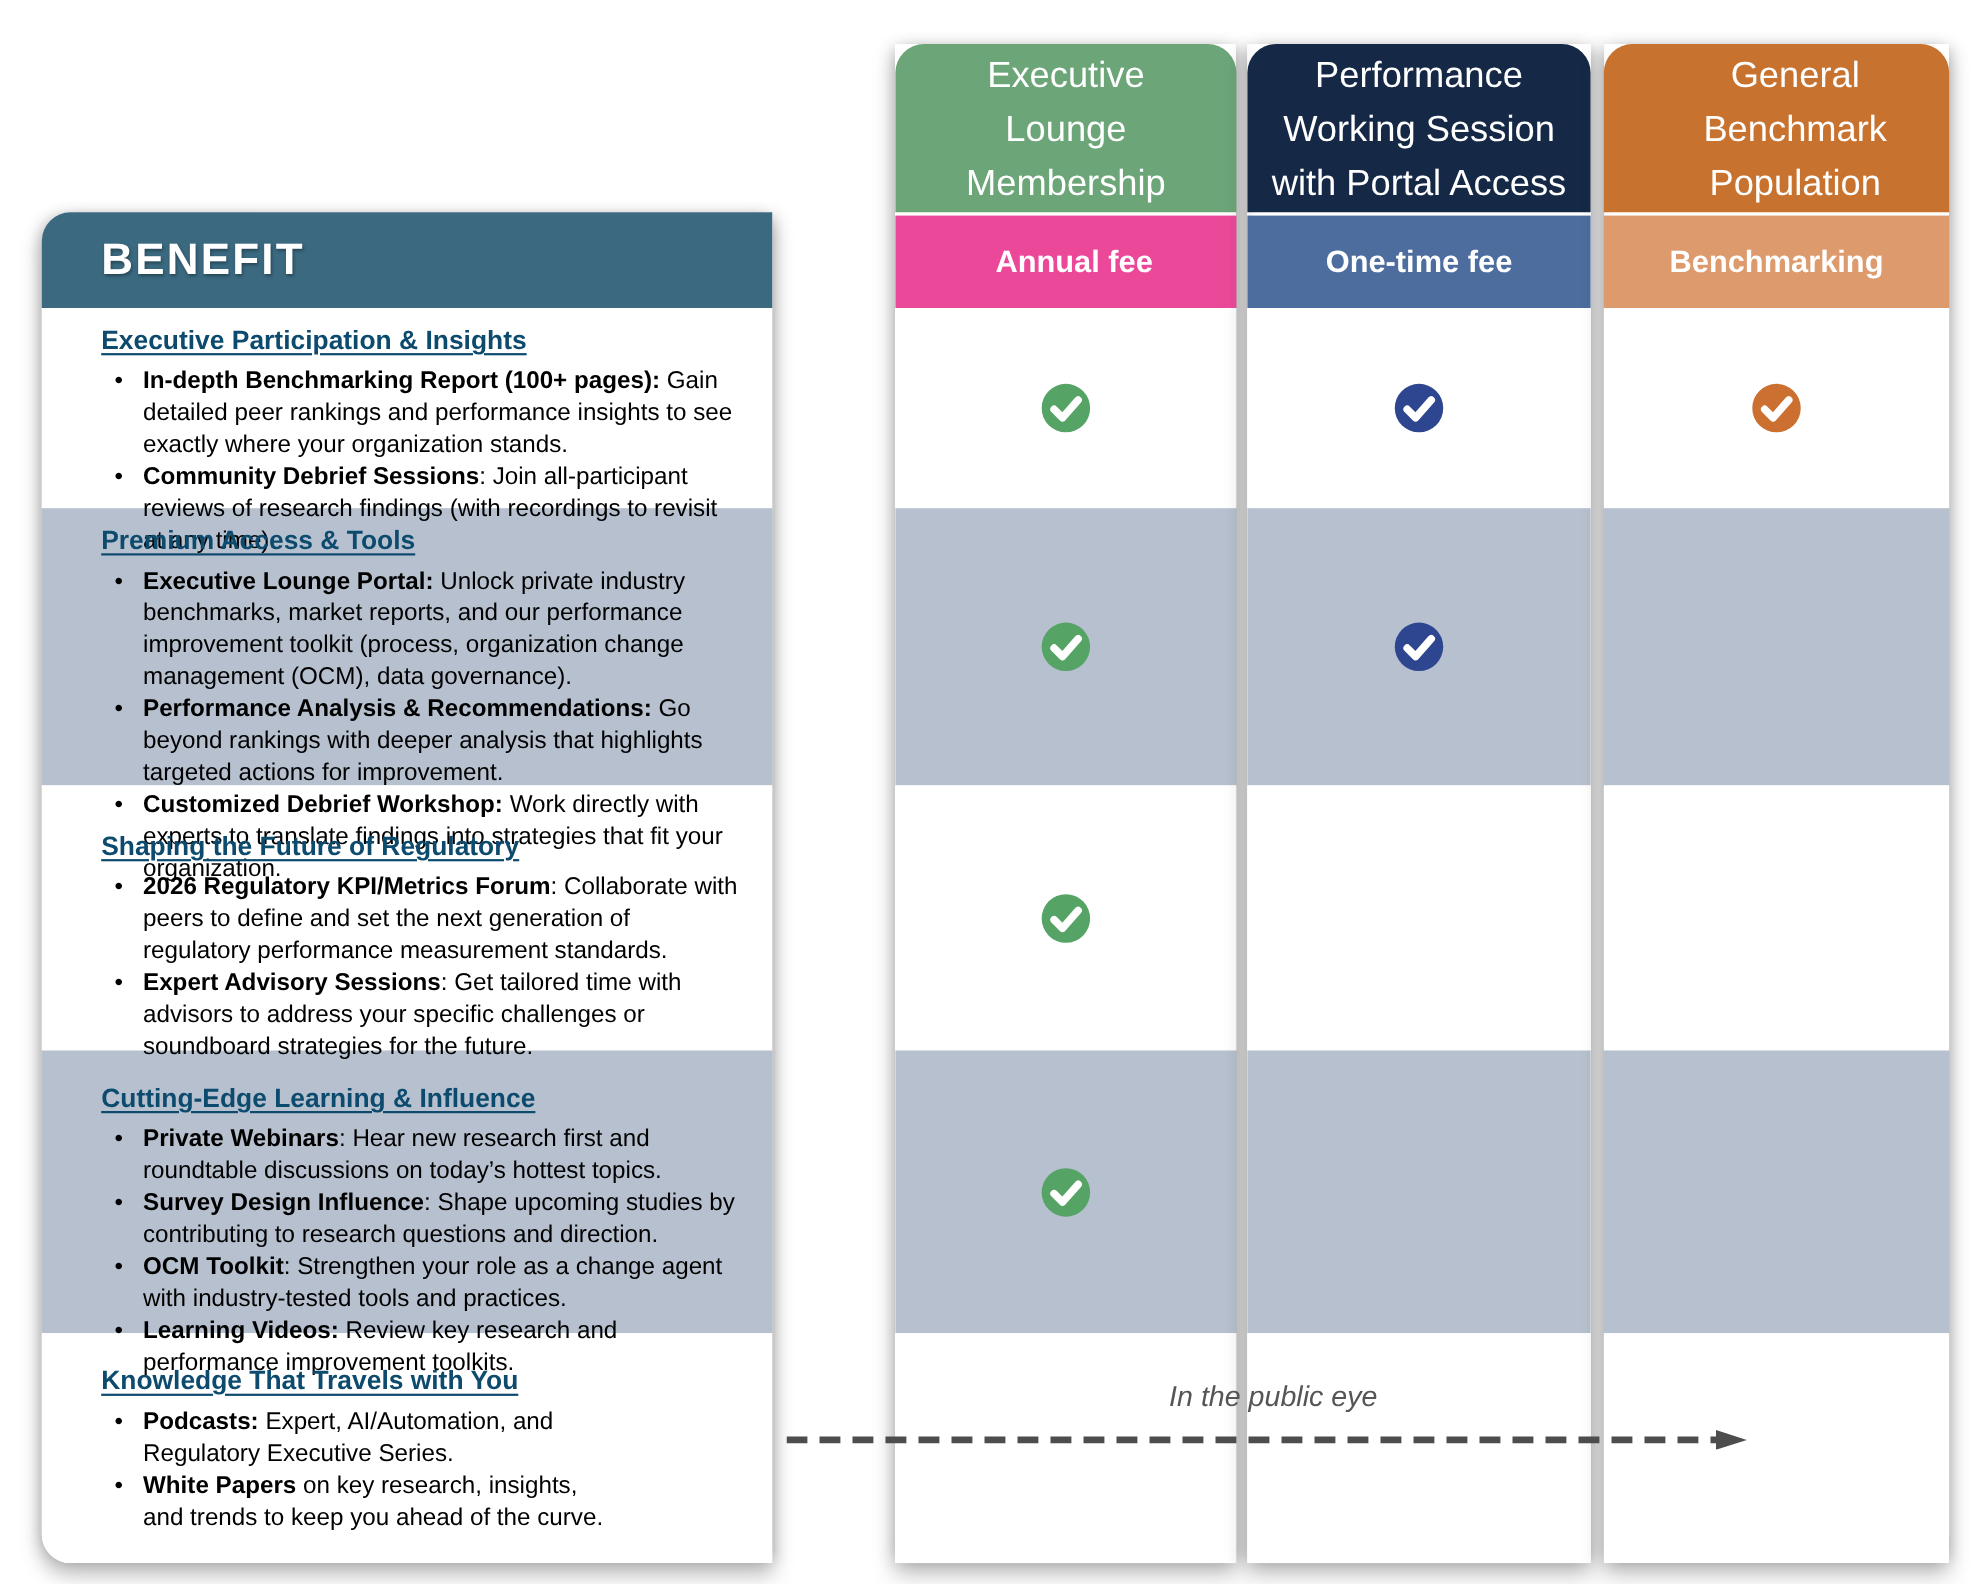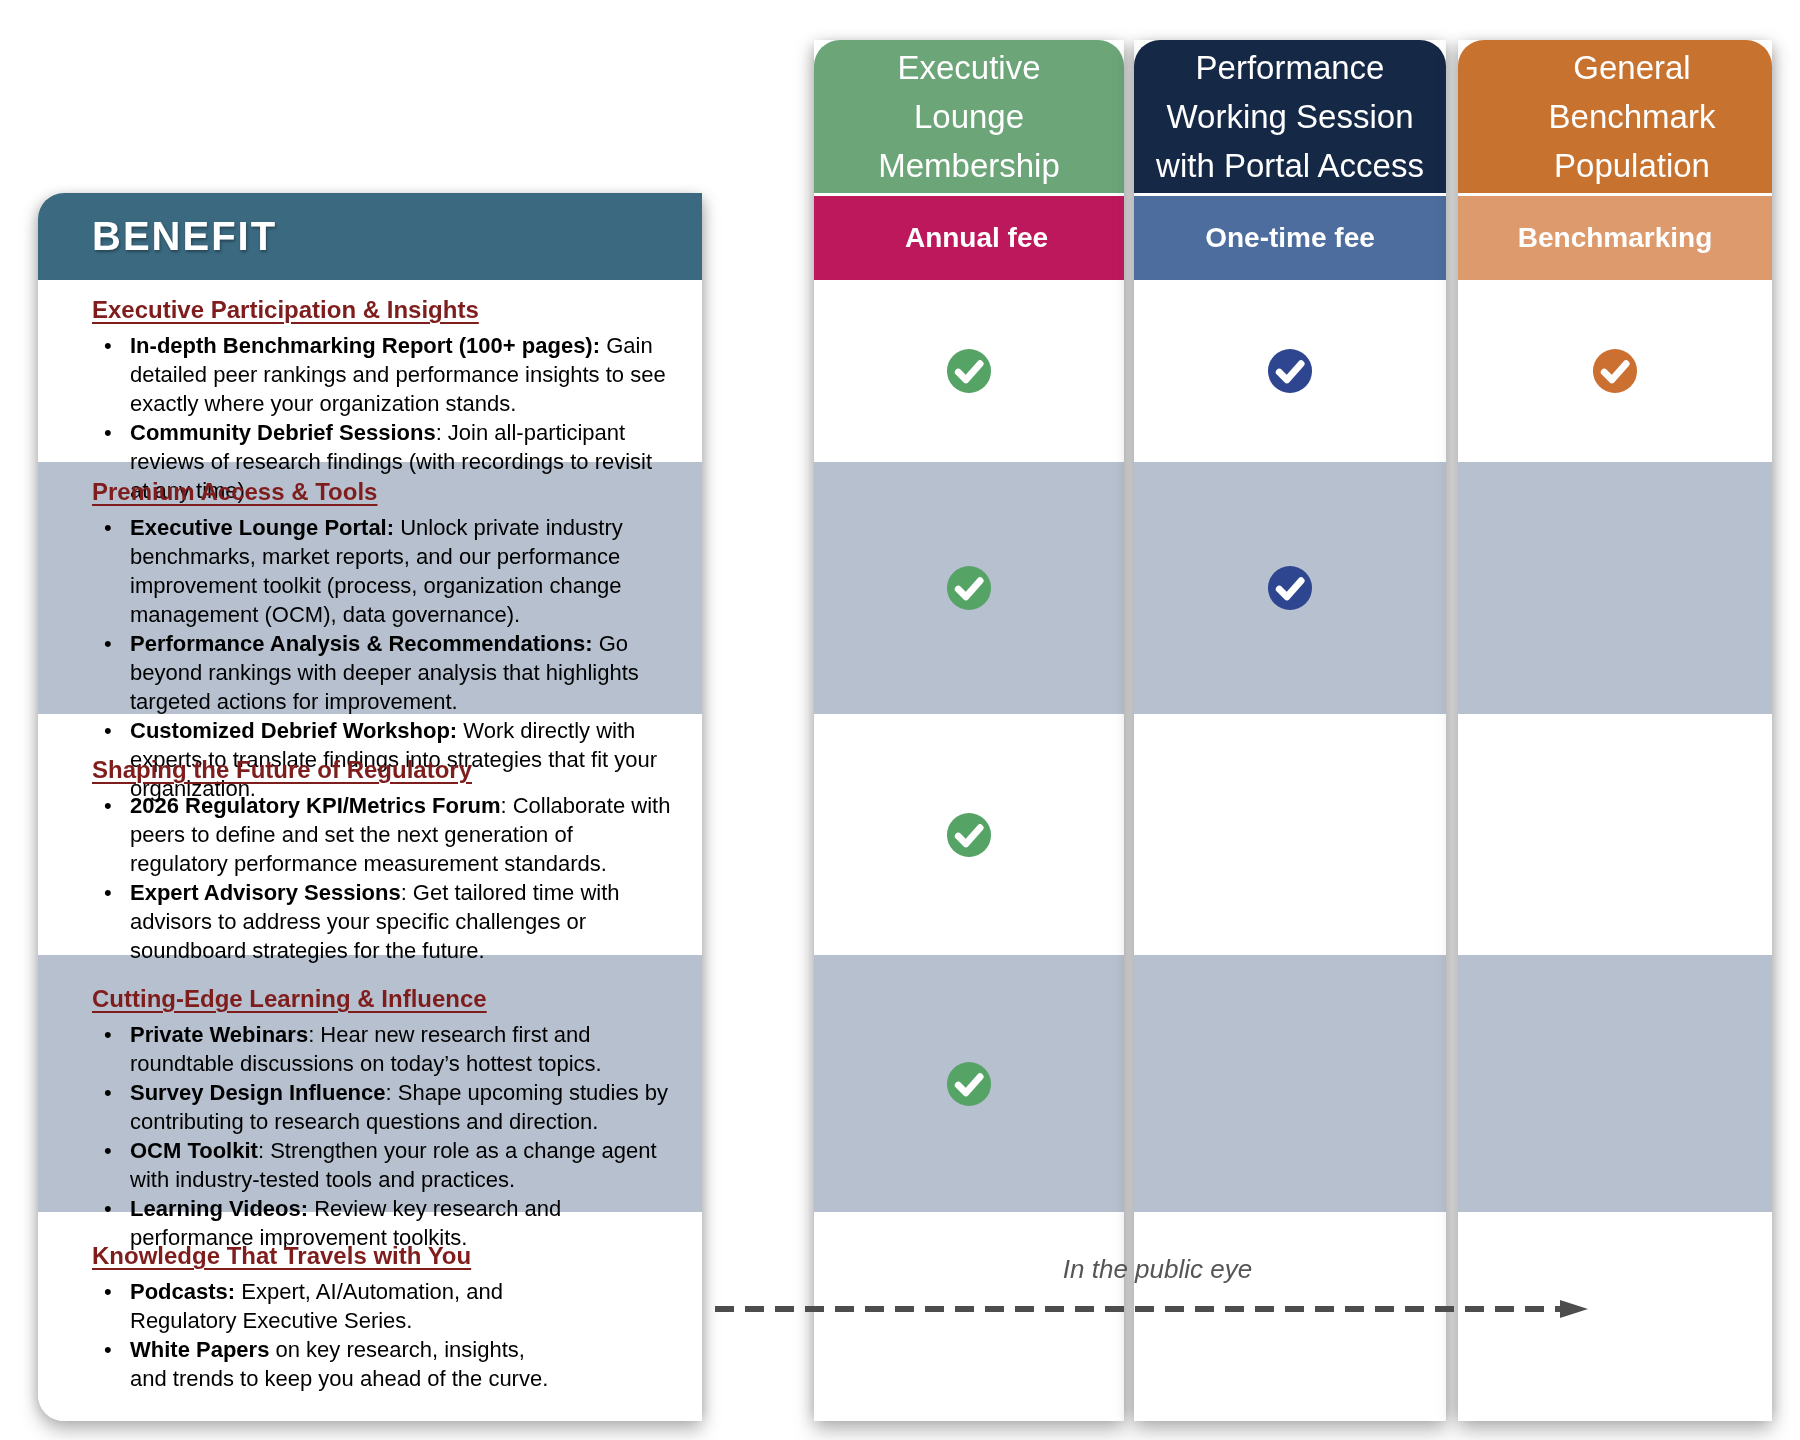--- a/index.html
+++ b/index.html
@@ -31,21 +31,21 @@
   .pill-text{color:#fff;font-size:33px;line-height:49px;white-space:pre-line;}
   .green .pill{background:#6BA578;}
   .navy  .pill{background:#152947;}
   .orange .pill{background:#C8722F;padding-left:34px;}
 
   
   .fee{
     height:84px;display:flex;align-items:center;justify-content:center;
     color:#fff;font-weight:bold;font-size:28px;
   }
-  .green .fee{background:#be185d;padding-left:15px;}
+  .green .fee{background:#ec4899;padding-left:15px;}
   .navy  .fee{background:#4C6D9D;text-align:right;}
   .orange .fee{background:#DC9A6D;}
 
   .bhead{
     height:87px;background:#3A6980;border-radius:26px 0 0 0;
     display:flex;align-items:center;
   }
   .bhead span{
     color:#fff;font-size:40px;font-weight:bold;letter-spacing:2px;margin-left:54px;
     text-shadow:1px 2px 3px rgba(0,0,0,.35);
@@ -54,21 +54,21 @@
   
   .white{background:#fff;}
   .gray{background:#B6C0CE;}
   .h0{height:182px;} .h1{height:252px;} .h2{height:241px;} .h3{height:257px;} .h4{height:209px;}
 
   .brow{box-sizing:border-box;padding:16px 30px 0 54px;}
   .bcol .h4{border-radius:0 0 0 26px;}
   .orange .h4{border-radius:0 0 26px 0;}
 
   .row-heading{
-    font-size:24px;font-weight:bold;color:#7f1d1d;
+    font-size:24px;font-weight:bold;color:#0c4a6e;
     text-decoration:underline;text-decoration-thickness:2px;text-underline-offset:4px;
     margin-bottom:7px;
   }
   .bullet{display:flex;font-size:22px;line-height:29px;color:#000;max-width:655px;}
   .dot{flex:none;width:38px;box-sizing:border-box;padding-left:12px;}
   .btext{flex:1;}
   .btext b{font-weight:bold;}
 
   .vrow{display:flex;align-items:center;justify-content:center;}
   .check{display:block;width:46px;height:46px;}

